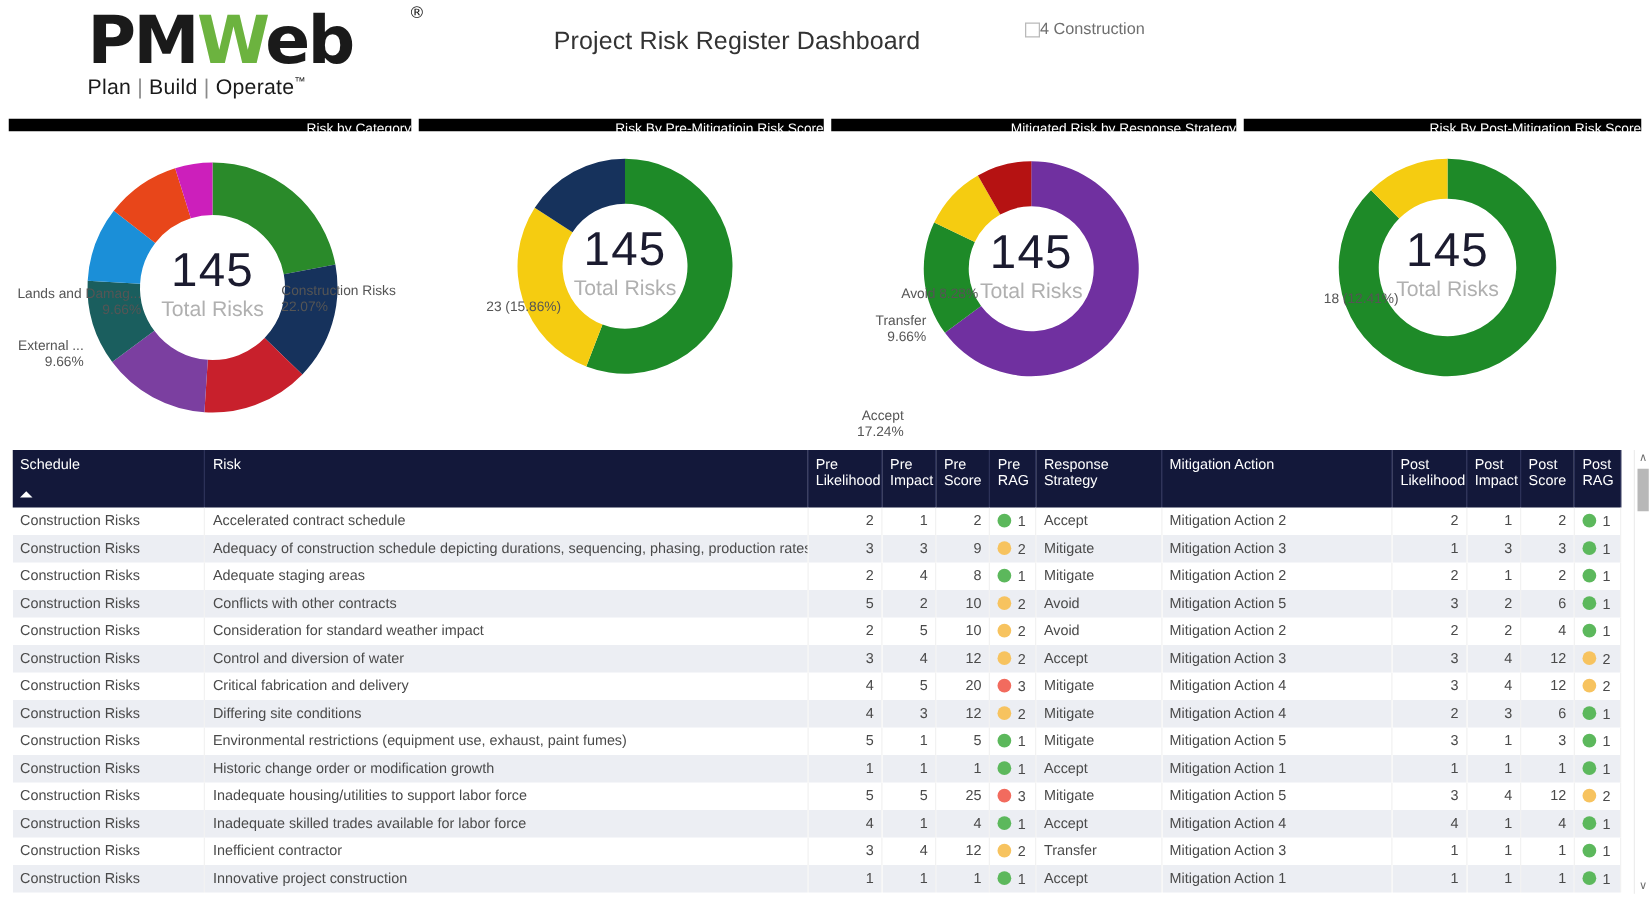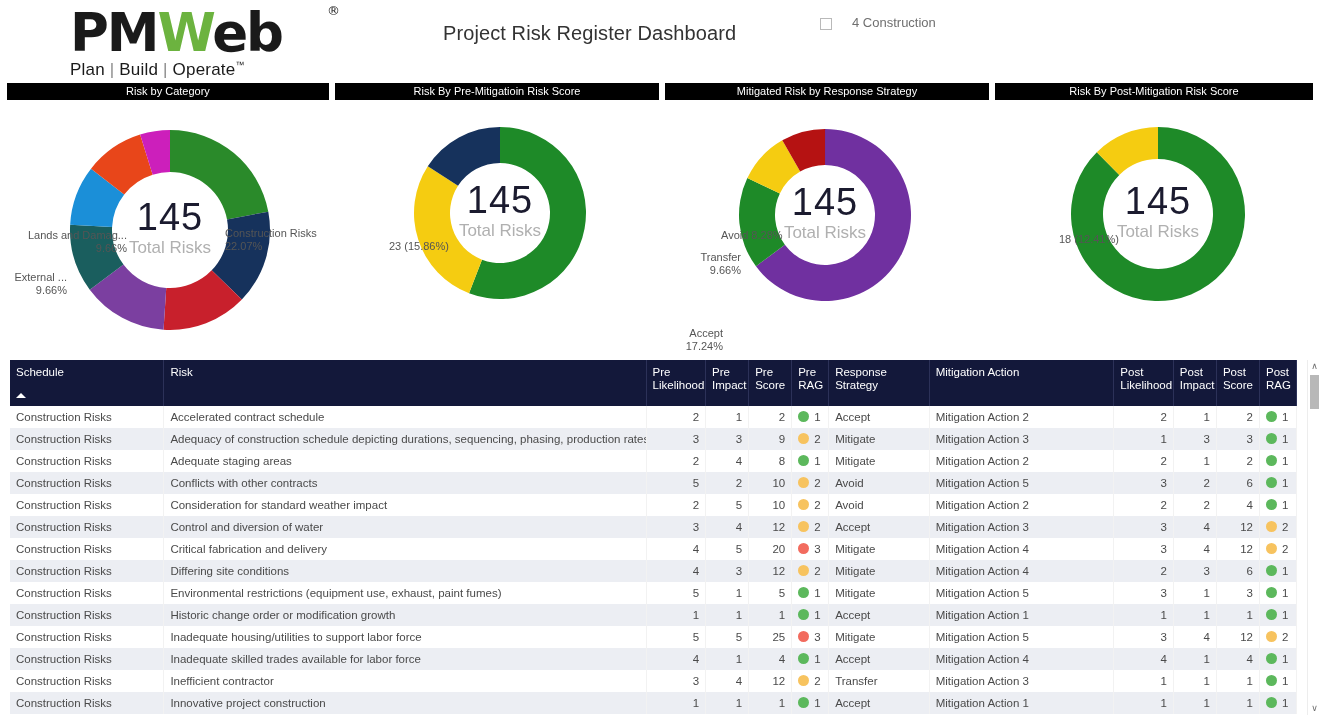--- a/index.html
+++ b/index.html
@@ -57,38 +57,38 @@
     position: relative; font-family: "Liberation Sans", sans-serif;
   }
   .slicer-chevron {
     position: absolute; right: 6px; top: 4px;
     width: 8px; height: 8px;
     border-right: 1.4px solid #ffffff;
     border-bottom: 1.4px solid #ffffff;
     transform: rotate(45deg);
   }
   .slicer-item {
-    display: flex; align-items: flex-end; gap: 20px;
+    display: flex; align-items: flex-end; gap: 0;
     margin-top: 8px; padding-left: 4px;
   }
   .slicer-box {
     width: 12px; height: 12px; border: 1px solid #b9b9b9;
     background: #ffffff; flex: 0 0 auto;
   }
   .slicer-label { font-size: 13px; color: #6f6f6f; }
 
   
   .titlebars {
     position: relative; width: 1320px; height: 22px;
     background: #ffffff;
   }
   .titlebar {
-    position: absolute; top: 0; height: 17px;
+    position: absolute; top: 12px; height: 17px;
     background: #000000; color: #ffffff;
-    font-size: 11px; text-align: center; line-height: 17px;
+    font-size: 11px; text-align: right; line-height: 17px;
     font-family: "Liberation Sans", sans-serif;
   }
   .tb0 { left: 7px;    width: 322px; }
   .tb1 { left: 335px;  width: 324px; }
   .tb2 { left: 665px;  width: 324px; }
   .tb3 { left: 995px;  width: 318px; }
 
   
   .donut-row {
     position: relative; width: 1320px; height: 250px;
@@ -232,21 +232,21 @@
       <div class="dlabel r" style="top: 262px; right: 2px;">Regulato...
 15.17%</div>
       <div class="dlabel" style="top: 308px; left: 186px;">Estimate and Schedule ...
 13.79%</div>
       <div class="dlabel r" style="top: 308px; right: 182px;">Organizational and P...
 13.79%</div>
       <div class="dlabel r" style="top: 258px; right: 252px;">Technica...
 11.03%</div>
       <div class="dlabel r" style="top: 166px; right: 262px;">External ...
 9.66%</div>
-      <div class="dlabel r" style="top: 124px; right: 202px;">Lands and Damag...
+      <div class="dlabel r" style="top: 124px; right: 216px;">Lands and Damag...
 9.66%</div>
     </div>
   <div class="donut-panel dp1">
       <svg width="180" height="180" class="donut-svg" style="left: 75px; top: 18px;">
         <path d="M90,4 A86,86 0 1,1 59.04587596728511,170.23616519604673 L72.00341626004949,136.64893325351557 A50,50 0 1,0 90,40 Z" fill="#1e8a28"></path>
         <path d="M59.04587596728511,170.23616519604673 A86,86 0 0,1 17.79595300880476,43.28195639698437 L48.02090291209579,62.838346742432776 A50,50 0 0,0 72.00341626004949,136.64893325351557 Z" fill="#f5cc11"></path>
         <path d="M17.79595300880476,43.28195639698437 A86,86 0 0,1 89.99999999999999,4 L89.99999999999999,40 A50,50 0 0,0 48.02090291209579,62.838346742432776 Z" fill="#16325c"></path>
       </svg>
       <div class="center-num" style="left: 105px; top: 74px; width: 120px;">145</div>
       <div class="center-sub" style="left: 105px; top: 116px; width: 120px;">Total Risks</div>

